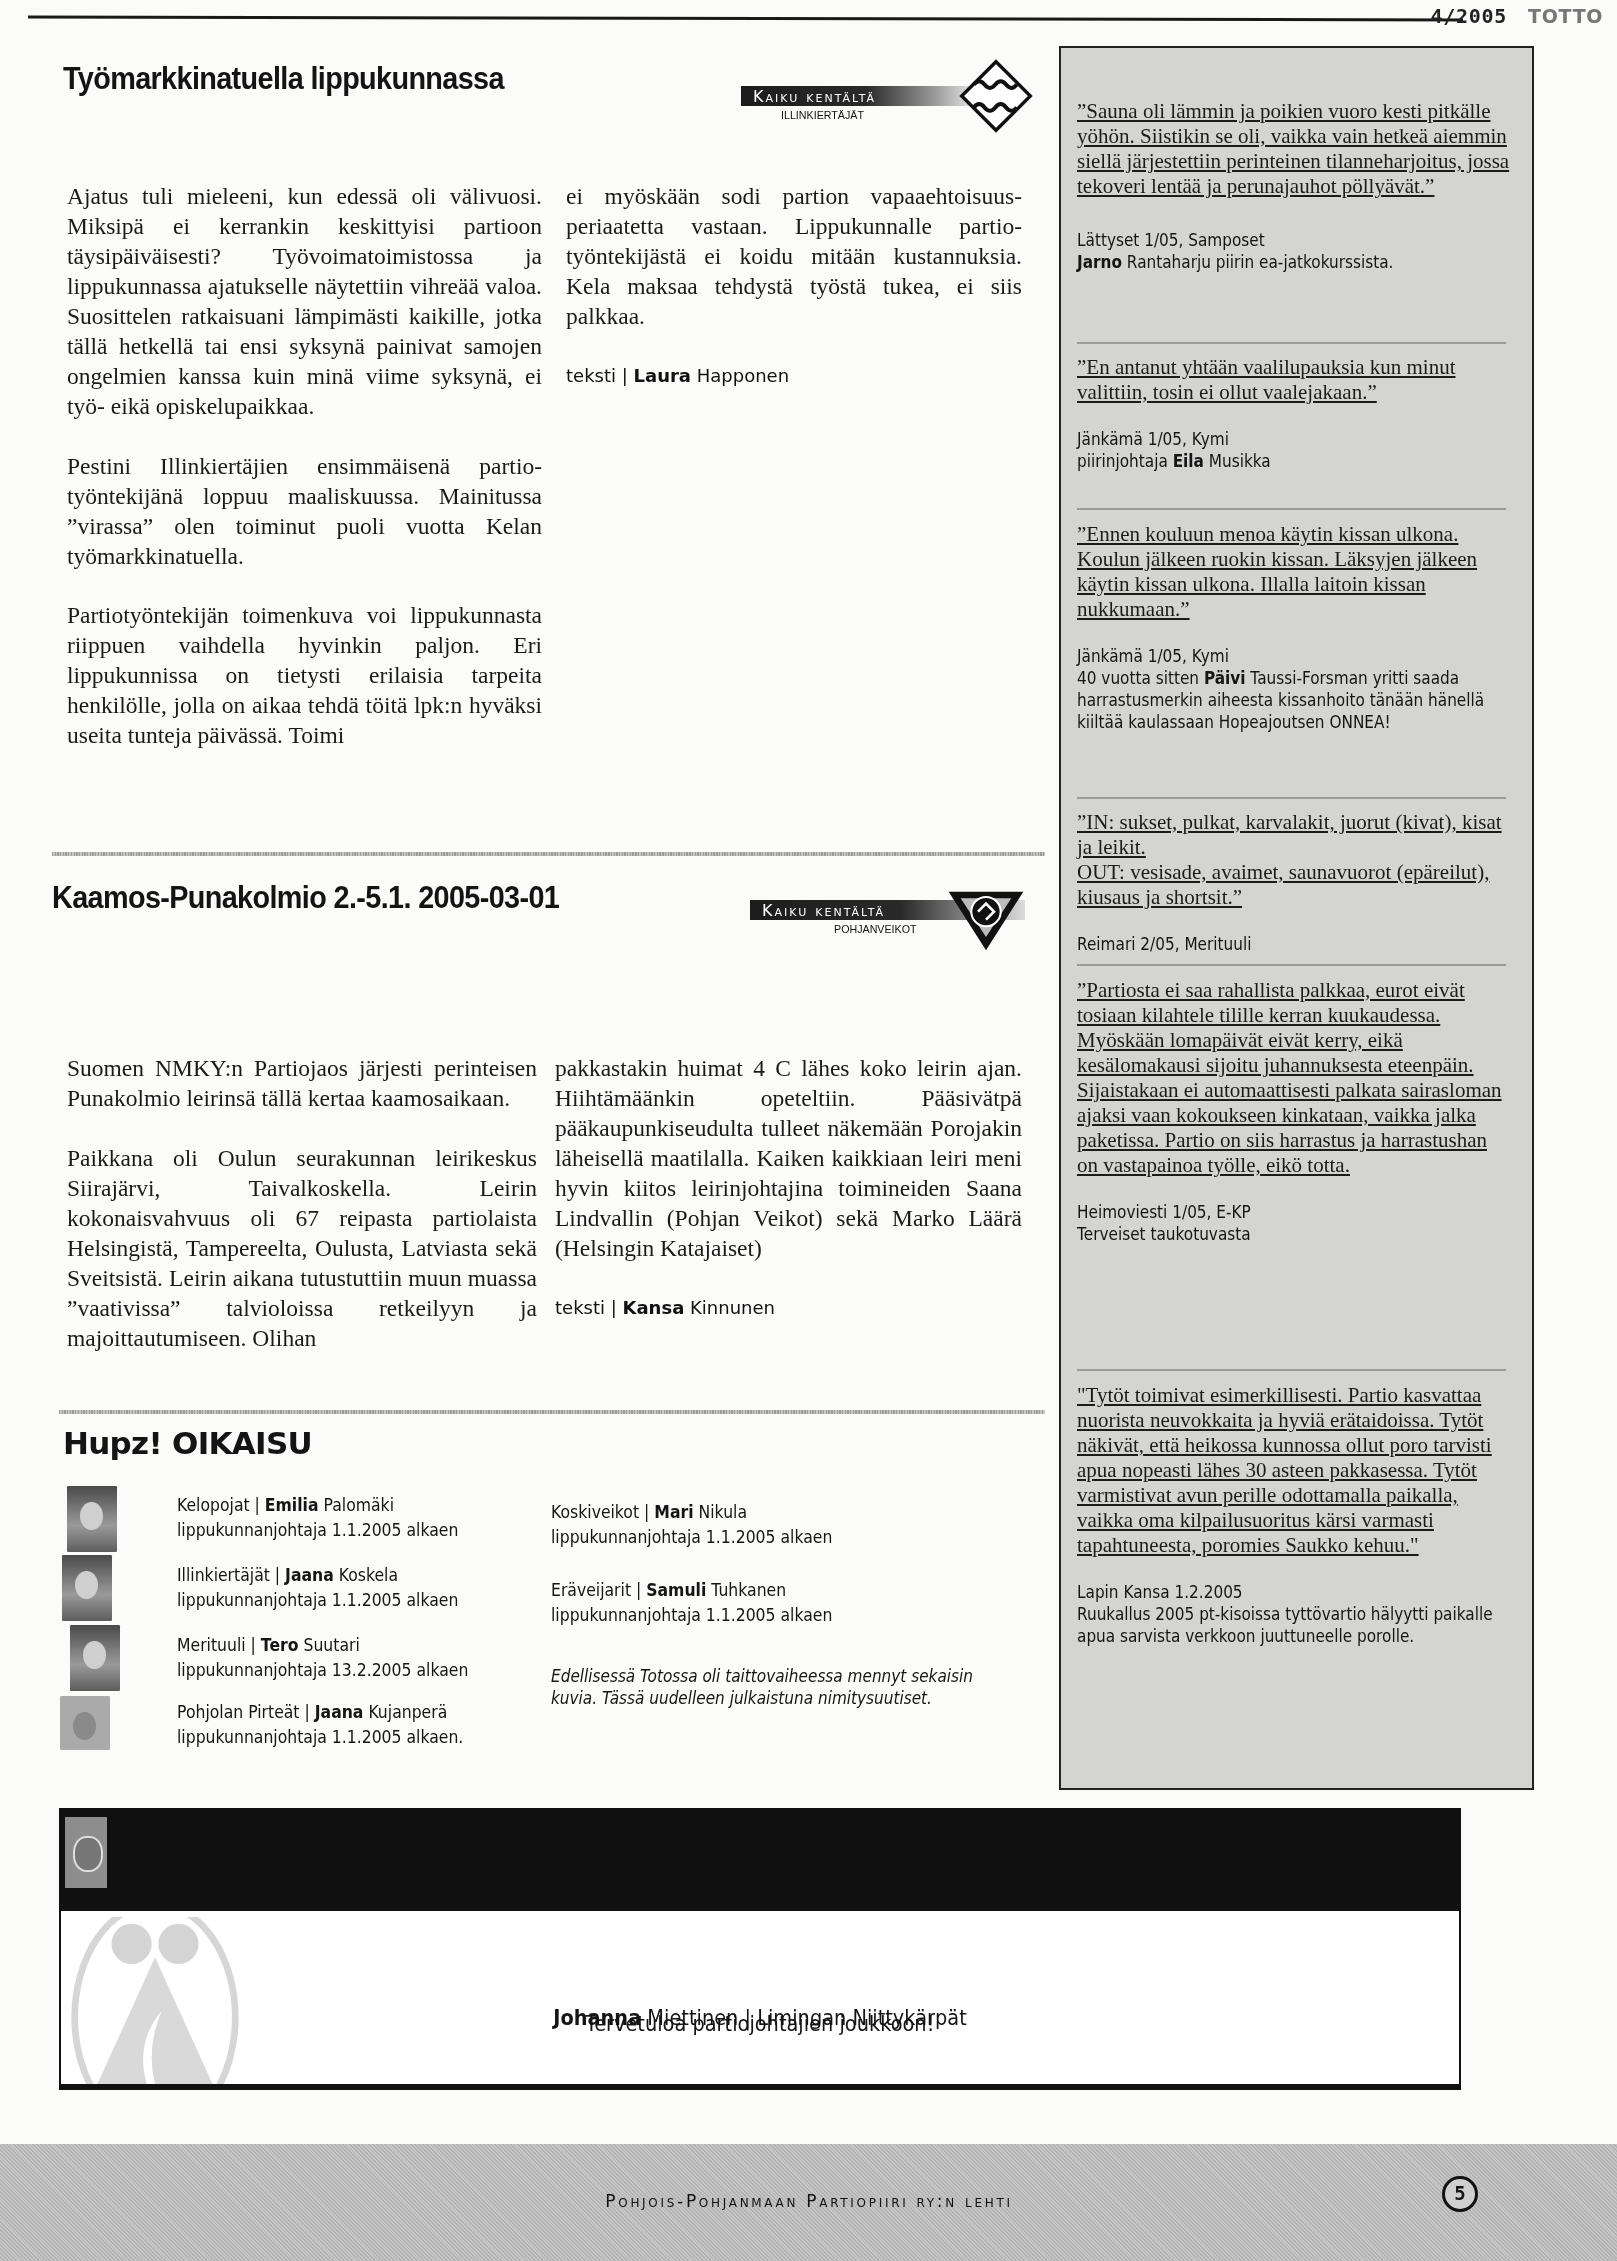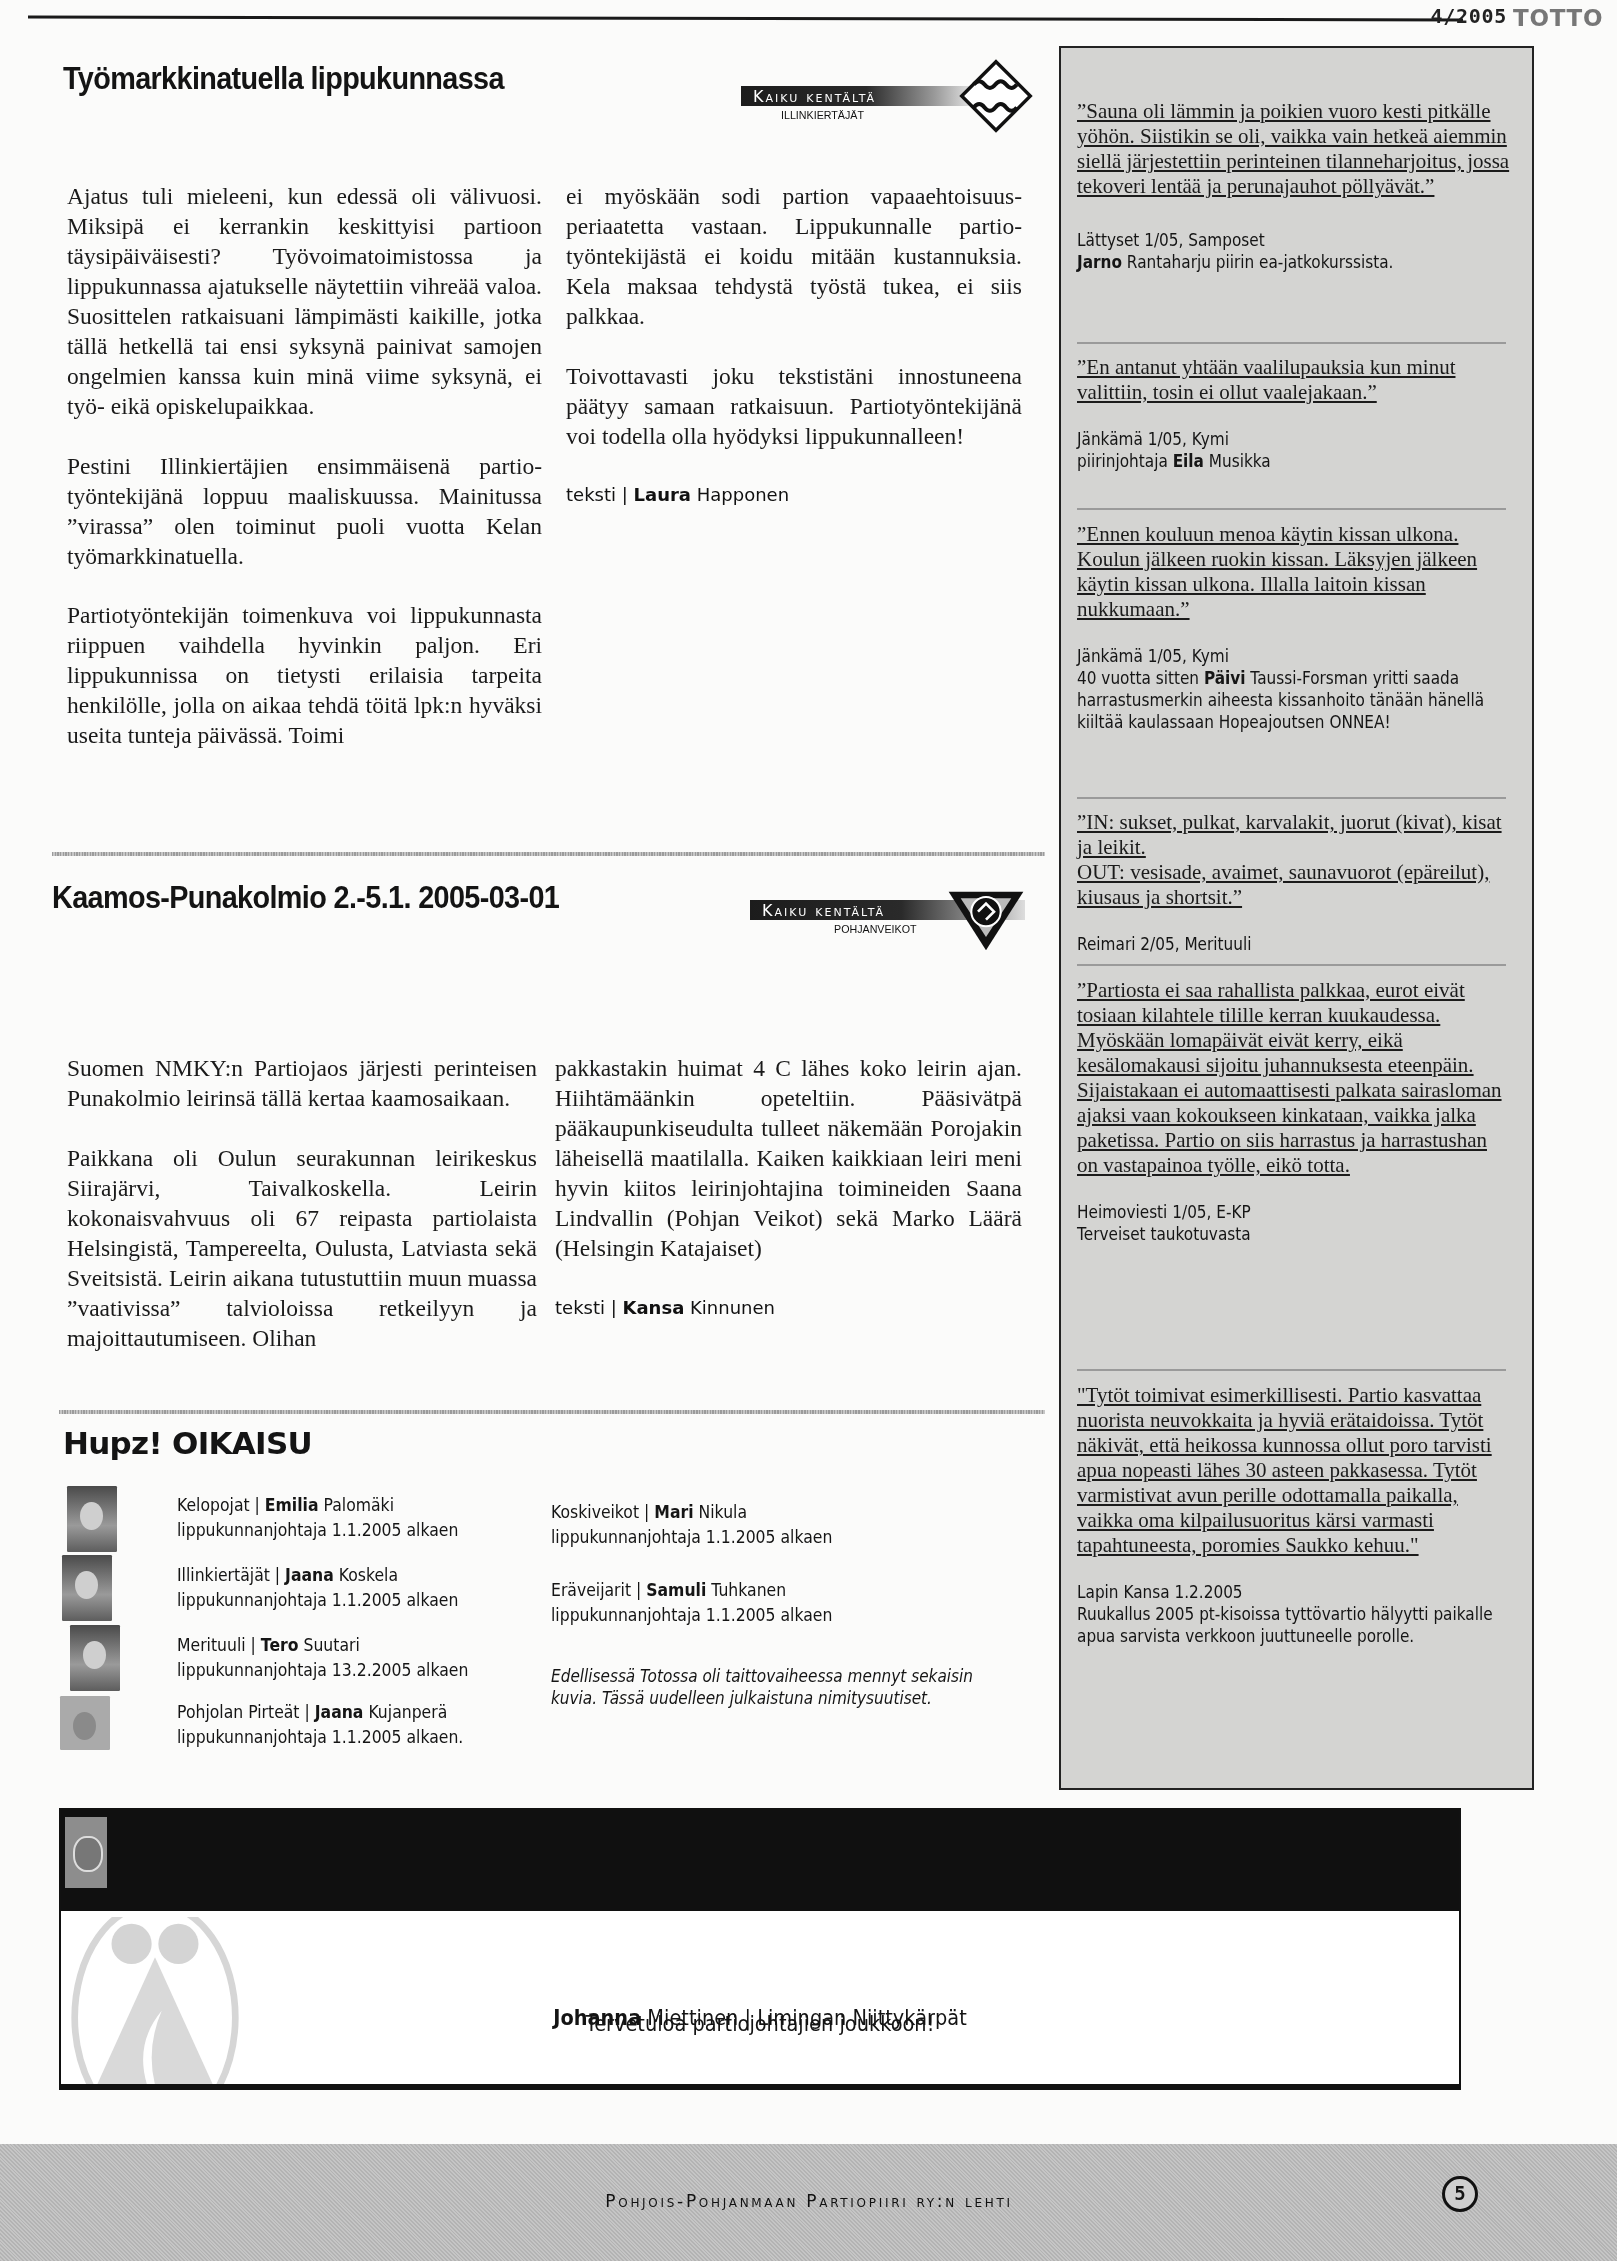--- a/index.html
+++ b/index.html
@@ -2,21 +2,21 @@
 <html style="font-size:10.7px"><head>
 <meta charset="utf-8">
 <style>
   html, body { margin:0; padding:0; }
   body { width:1618px; height:2261px; background:#fbfbfa; position:relative; overflow:hidden; color:#141414; }
   .abs { position:absolute; }
 
   
   #top-rule { left:28px; top:17.4px; width:1435px; height:3.4px; background:#1a1a1a; transform:skewY(0.12deg); }
   #issue { right:111px; top:4px; font-family:"DejaVu Sans Mono", monospace; font-weight:bold; font-size:20px; letter-spacing:0.7px; color:#222; }
-  #mag { right:14.8px; top:5.4px; font-family:"DejaVu Sans", sans-serif; font-weight:bold; font-size:23px; color:#777; letter-spacing:0.7px; }
+  #mag { right:14.8px; top:5.4px; font-family:"DejaVu Sans", sans-serif; font-weight:bold; font-size:19px; color:#777; letter-spacing:0.7px; }
 
   
   .headline { font-family:"Liberation Sans", sans-serif; font-weight:bold; font-size:32px; letter-spacing:-0.7px; transform:scaleX(0.9); transform-origin:left; }
 
   
   .badge { position:absolute; }
   .badge-bar { position:absolute; left:0; top:0; width:228px; height:20px; background:linear-gradient(90deg,#1c1c1c 0%, #2a2a2a 55%, #9a9a9a 85%, #ddd 100%); }
   .badge-label { position:absolute; left:12px; top:0.7px; font-family:"DejaVu Sans", sans-serif; color:#fff; font-size:16px; letter-spacing:2px; font-variant:small-caps; white-space:nowrap; }
   .badge-sub { position:absolute; top:23px; font-family:"Liberation Sans", sans-serif; font-size:10.7px; letter-spacing:0; color:#111; white-space:nowrap; }
 
@@ -80,21 +80,20 @@
   </svg>
 </div>
 
 <div class="col" style="left:67px;top:181px;width:475px;">
   <p>Ajatus tuli mieleeni, kun edessä oli välivuo­si. Miksipä ei kerrankin keskittyisi partioon täysipäiväisesti? Työvoimatoimistossa ja lippukunnassa ajatukselle näytettiin vihreää valoa. Suosittelen ratkaisuani lämpimästi kaikille, jotka tällä hetkellä tai ensi syksynä painivat samojen ongelmien kanssa kuin minä viime syksynä, ei työ- eikä opiskelu­paikkaa.</p>
   <p>Pestini Illinkiertäjien ensimmäisenä partio­työntekijänä loppuu maaliskuussa. Maini­tussa ”virassa” olen toiminut puoli vuotta Kelan työmarkkinatuella.</p>
   <p>Partiotyöntekijän toimenkuva voi lippu­kunnasta riippuen vaihdella hyvinkin pal­jon. Eri lippukunnissa on tietysti erilaisia tarpeita henkilölle, jolla on aikaa tehdä töitä lpk:n hyväksi useita tunteja päivässä. Toimi</p>
 </div>
 <div class="col" style="left:566px;top:181px;width:456px;">
   <p>ei myöskään sodi partion vapaaehtoisuus­periaatetta vastaan. Lippukunnalle partio­työntekijästä ei koidu mitään kustannuk­sia. Kela maksaa tehdystä työstä tukea, ei siis palkkaa.</p>
-  <p>Toivottavasti joku tekstistäni innostunee­na päätyy samaan ratkaisuun. Partiotyön­tekijänä voi todella olla hyödyksi lip­pukunnalleen!</p>
   <div class="credit">
     <span>teksti |</span>
     <b>Laura</b>
     <span>Happonen</span>
   </div>
 </div>
 
 <div class="divider" style="left:52px;top:852px;width:993px;"></div>
 
 <div class="abs headline" style="left:52px;top:879px;">Kaamos-Punakolmio 2.-5.1. 2005-03-01</div>

